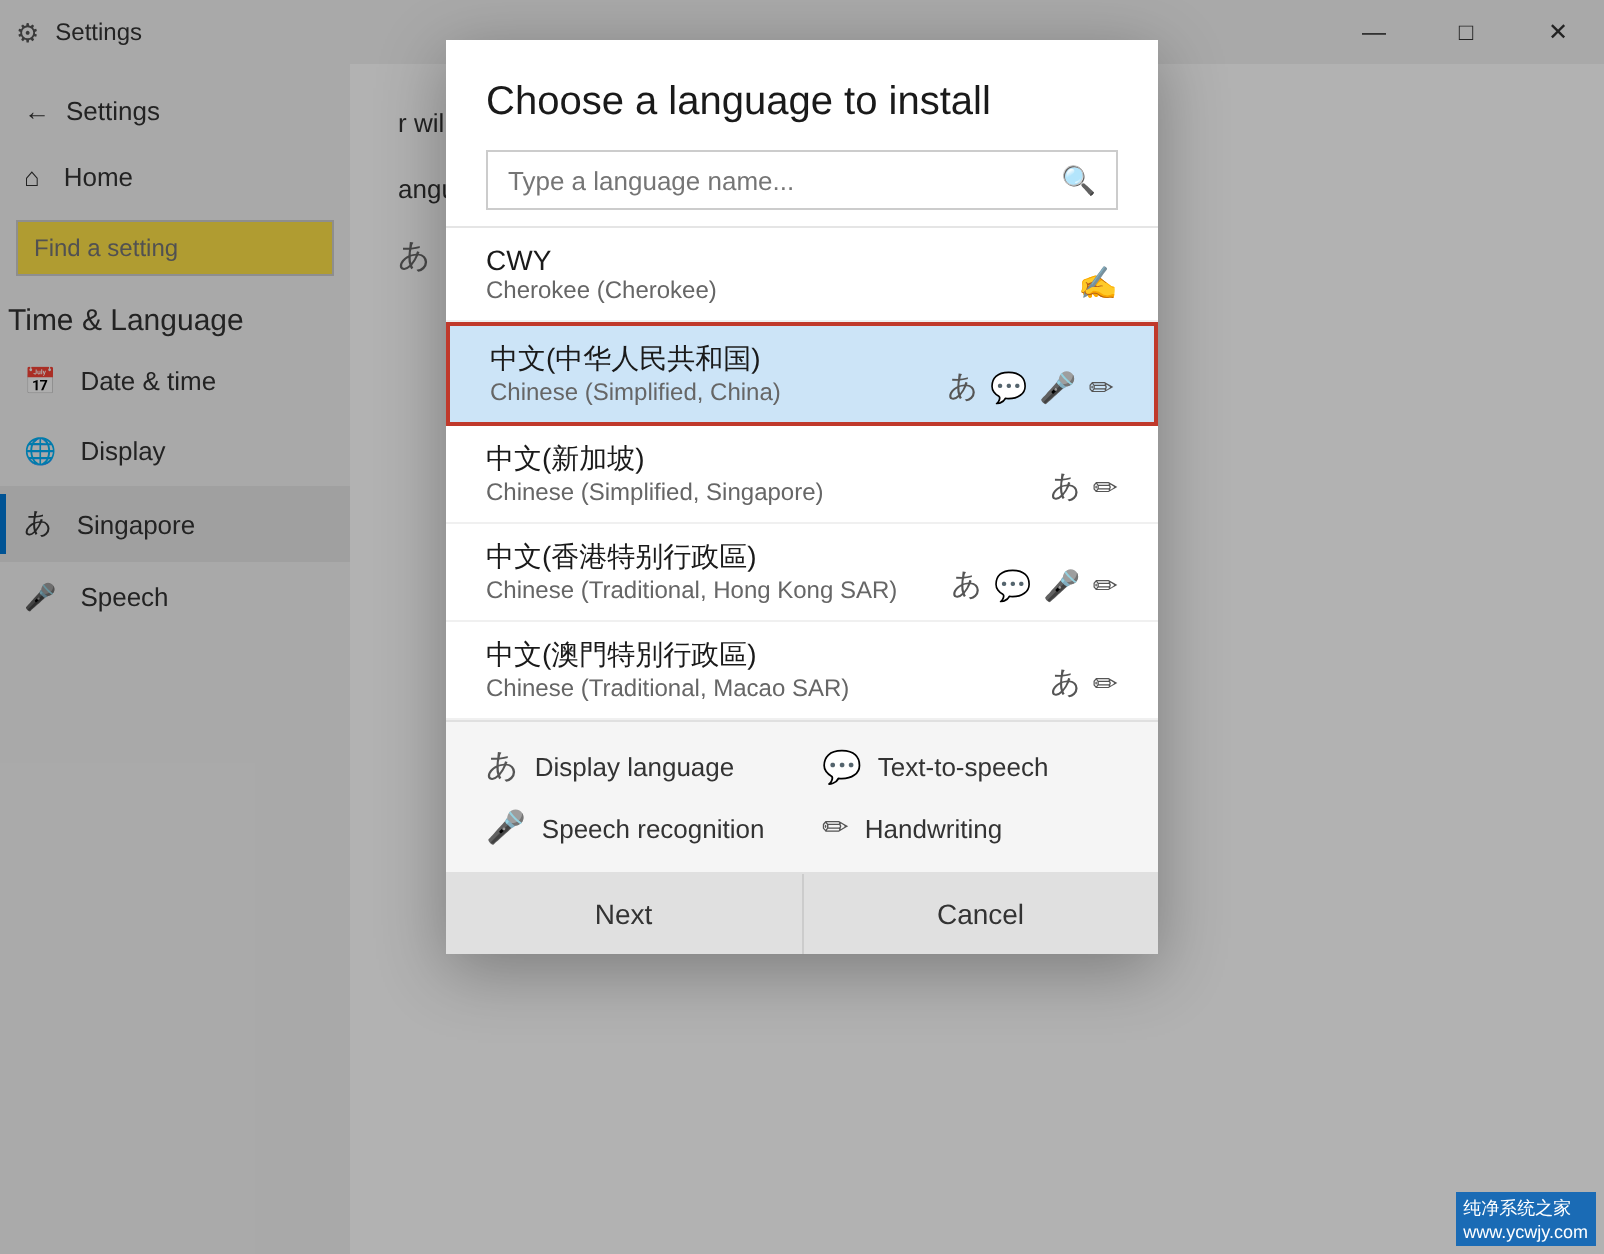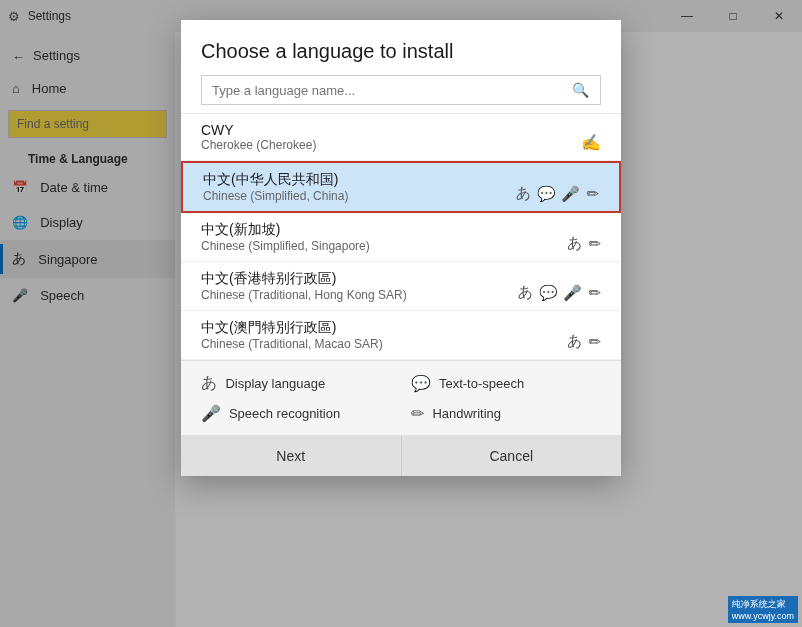--- a/index.html
+++ b/index.html
@@ -93,23 +93,23 @@
     .sidebar-search {
       margin: 4px 8px;
       padding: 6px 8px;
       border: 1px solid #ccc;
       background: #fde047;
       font-size: 12px;
       color: #666;
       outline: none;
     }
     .sidebar-section-title {
-      padding: 10px 28px 4px;
-      font-size: 12px;
-      font-weight: 700;
+      padding: 10px 4px 4px;
+      font-size: 15px;
+      font-weight: 400;
       color: #333;
     }
     .sidebar-item {
       display: flex;
       align-items: center;
       gap: 12px;
       padding: 10px 12px;
       cursor: pointer;
       font-size: 13px;
       color: #333;
@@ -161,21 +161,21 @@
       display: flex;
       align-items: flex-start;
       justify-content: center;
       z-index: 100;
       padding-top: 20px;
     }
 
     
     .dialog {
       background: white;
-      width: 440px;
+      width: 356px;
       box-shadow: 0 8px 32px rgba(0,0,0,0.3);
       display: flex;
       flex-direction: column;
     }
     .dialog-title {
       font-size: 20px;
       font-weight: 400;
       color: #1a1a1a;
       padding: 20px 20px 12px;
     }

